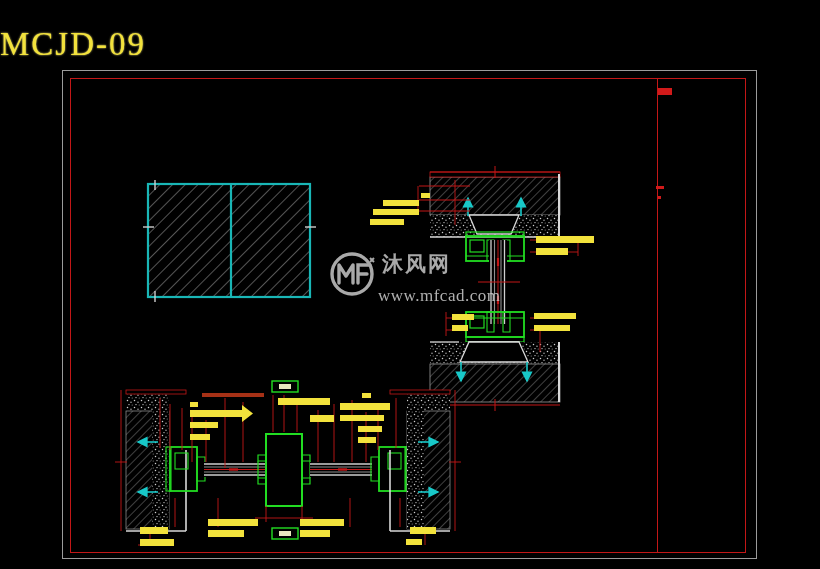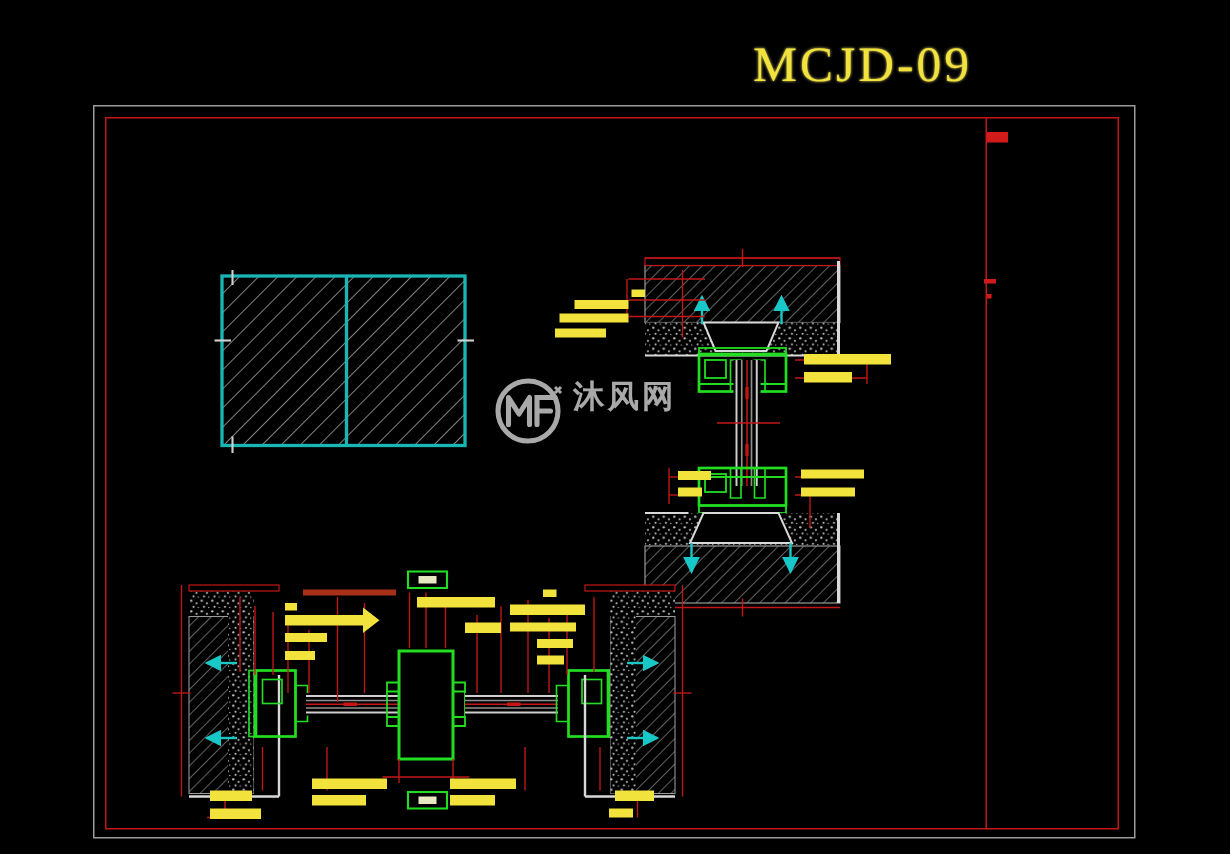--- a/index.html
+++ b/index.html
@@ -4,21 +4,21 @@
 <title>MCJD-09</title>
 <style>
   html,body{margin:0;padding:0;background:#000;}
   body{width:820px;height:569px;overflow:hidden;position:relative;
        font-family:"Liberation Sans",sans-serif;}
 
   #stage{position:absolute;left:0;top:0;width:820px;height:569px;background:#000;}
 
   
   .title{
-    position:absolute;left:0;top:26px;width:648px;text-align:right;
+    position:absolute;left:0;top:26px;width:648px;text-align:left;
     color:#f2e23c;font-family:"Liberation Serif",serif;font-size:33px;
     letter-spacing:2px;font-weight:400;
     text-shadow:0 0 2px #ffef7a;
   }
 
   
   .frame-outer{
     position:absolute;left:62px;top:70px;width:695px;height:489px;
     border:1px solid #9b9b9b;box-sizing:border-box;
   }
@@ -348,15 +348,16 @@
   </svg>
 
   <div class="watermark">
     <svg class="wm-logo" width="52" height="44" viewBox="0 0 52 44" xmlns="http://www.w3.org/2000/svg">
       <circle cx="22" cy="22" r="20" fill="none" stroke="#cfcfcf" stroke-width="3.4"></circle>
       <path d="M9,31 L9,13 L16,24 L23,13 L23,31" fill="none" stroke="#cfcfcf" stroke-width="3.4" stroke-linejoin="round" stroke-linecap="round"></path>
       <path d="M28,31 L28,13 L40,13 M28,22 L37,22" fill="none" stroke="#cfcfcf" stroke-width="3.4" stroke-linecap="round"></path>
       <path d="M40,6 L44,10 M44,6 L40,10" stroke="#cfcfcf" stroke-width="2"></path>
     </svg>
     <div class="wm-cn">沐风网</div>
+    <div class="wm-url">www.mfcad.com</div>
   </div>
 
 </div>
 
 </body></html>

